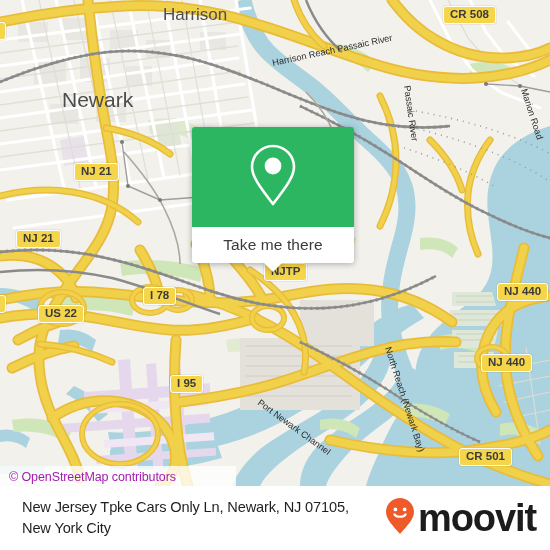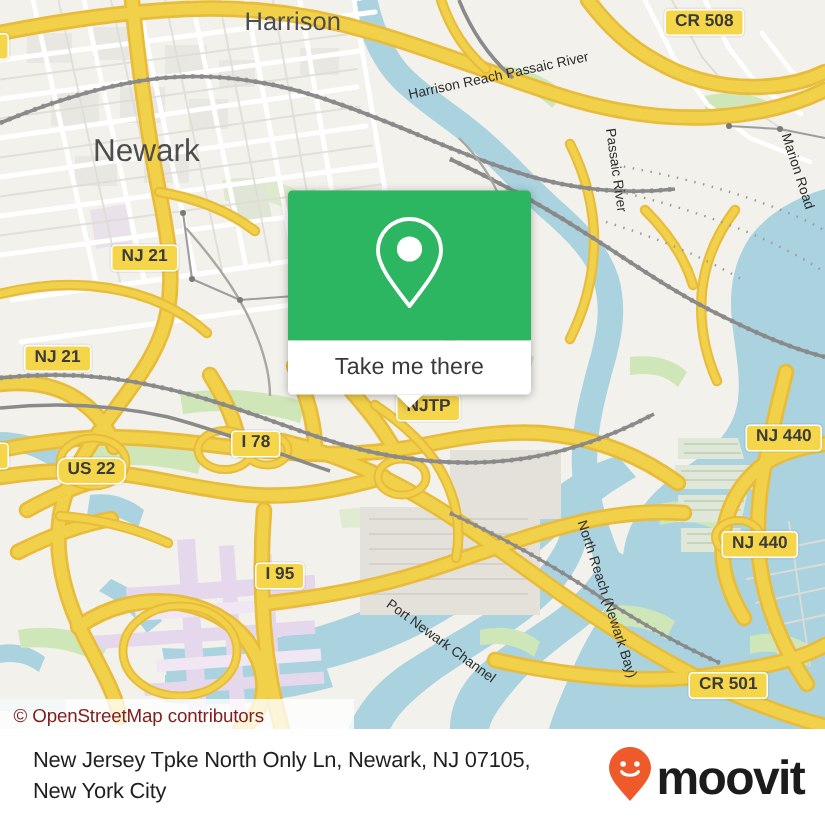--- a/index.html
+++ b/index.html
@@ -37,21 +37,21 @@
     left: 0;
     top: 466px;
     height: 22px;
     width: 236px;
     background: rgba(255,255,255,0.78);
     display: flex;
     align-items: center;
     padding-left: 9px;
     box-sizing: border-box;
     font-size: 12.5px;
-    color: #7f1d1d;
+    color: #a21caf;
     letter-spacing: -0.1px;
     white-space: nowrap;
     z-index: 40;
   }
 
   
   #callout {
     position: absolute;
     left: 192px;
     top: 127px;
@@ -110,21 +110,21 @@
     color: #1f1f1f;
     letter-spacing: -0.15px;
   }
   #footer-brand {
     display: flex;
     align-items: center;
     padding-right: 14px;
     gap: 3px;
   }
   #brand-word {
-    font-size: 32px;
+    font-size: 38px;
     font-weight: bold;
     color: #1c1c1c;
     letter-spacing: -1.1px;
     line-height: 1;
   }
 </style>
 </head>
 <body>
 
 <div id="root">
@@ -518,22 +518,22 @@
           white-space: nowrap;
           box-shadow: 0 0 0 1px rgba(0,0,0,0.05);
           pointer-events: auto;
           font-family: "Liberation Sans", sans-serif;
         }
       </style>
       <div class="shield" style="left:-14px;top:22px;">8</div>
       <div class="shield" style="left:443px;top:6px;">CR 508</div>
       <div class="shield" style="left:74px;top:163px;">NJ 21</div>
       <div class="shield" style="left:16px;top:230px;">NJ 21</div>
-      <div class="shield" style="left:154px;top:287px;">I 78</div>
-      <div class="shield" style="left:38px;top:305px;border-radius:6px;">US 22</div>
+      <div class="shield" style="left:143px;top:287px;">I 78</div>
+      <div class="shield" style="left:38px;top:305px;">US 22</div>
       <div class="shield" style="left:-14px;top:295px;">8</div>
       <div class="shield" style="left:264px;top:263px;z-index:5;">NJTP</div>
       <div class="shield" style="left:497px;top:283px;">NJ 440</div>
       <div class="shield" style="left:481px;top:354px;">NJ 440</div>
       <div class="shield" style="left:170px;top:375px;">I 95</div>
       <div class="shield" style="left:459px;top:448px;">CR 501</div>
     </div>
 
     <div id="attribution">© OpenStreetMap contributors</div>
   </div>
@@ -546,21 +546,21 @@
           <circle cx="27" cy="24" r="8.4" fill="#ffffff"></circle>
         </svg>
       </span>
     </div>
     <div id="callout-foot">Take me there</div>
     <div id="callout-tail"></div>
   </div>
 
   <div id="footer">
     <div id="footer-text">
-      <div>New Jersey Tpke North Only Ln, Newark, NJ 07105,</div>
+      <div>New Jersey Tpke Cars Only Ln, Newark, NJ 07105,</div>
       <div>New York City</div>
     </div>
     <div id="footer-brand">
       <span>
         <svg width="30" height="38" viewBox="0 0 30 38" xmlns="http://www.w3.org/2000/svg">
           <path d="M15 1 C7.3 1 1 7.3 1 15 C1 22 8 29 15 37 C22 29 29 22 29 15 C29 7.3 22.7 1 15 1 Z" fill="#ee5a29"></path>
           <circle cx="10.4" cy="12.4" r="1.85" fill="#ffffff"></circle>
           <circle cx="19.6" cy="12.4" r="1.85" fill="#ffffff"></circle>
           <path d="M9.4 17.4 C11.3 20.6 18.7 20.6 20.6 17.4" fill="none" stroke="#ffffff" stroke-width="2.1" stroke-linecap="round"></path>
         </svg>

